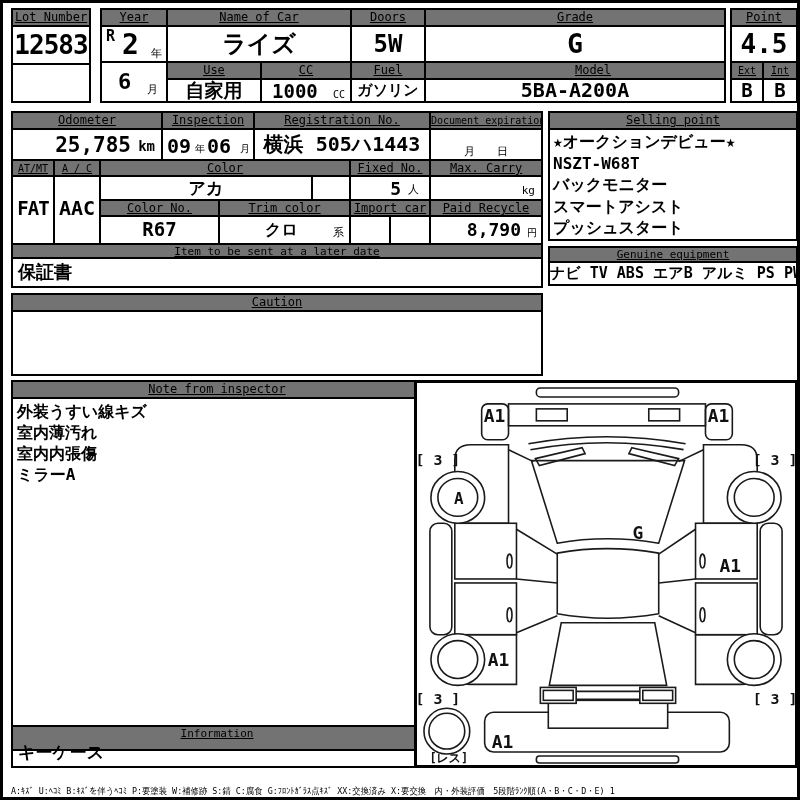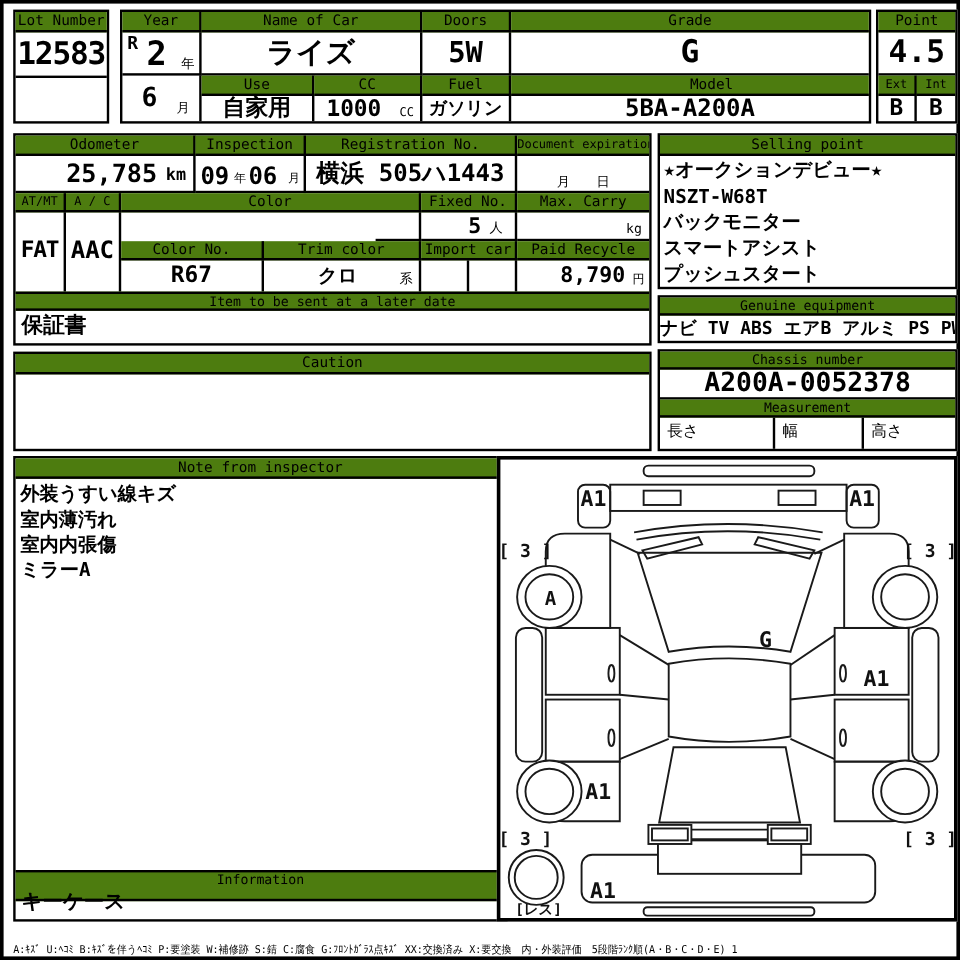--- a/index.html
+++ b/index.html
@@ -1,20 +1,20 @@
 <!DOCTYPE html>
 <html><head>
 <meta charset="utf-8">
 <style>
   html,body{margin:0;padding:0;background:#fff;}
   .sheet{position:relative;width:800px;height:800px;background:#fff;box-sizing:border-box;
          border:3px solid #000;font-family:"DejaVu Sans Mono","Liberation Sans",sans-serif;color:#000;}
   .box{position:absolute;box-sizing:border-box;border:2px solid #000;background:#fff;}
   .c{position:absolute;box-sizing:border-box;overflow:hidden;}
-  .g{background:#4d7c0f;}
+  .g{background:#737373;text-decoration:underline;}
   .br{border-right:2px solid #000;}
   .bb{border-bottom:2px solid #000;}
   .bt{border-top:2px solid #000;}
   .hl{font-size:12px;line-height:15px;text-align:center;white-space:nowrap;}
   .hs{font-size:10px;line-height:14px;text-align:center;white-space:nowrap;}
   .v{font-weight:bold;text-align:center;white-space:nowrap;}
   svg text{font-family:"DejaVu Sans Mono","Liberation Sans",sans-serif;font-weight:bold;fill:#111;}
   .legend{position:absolute;font-size:9px;white-space:nowrap;transform:scaleX(.93);transform-origin:left center;}
 </style>
 </head>
@@ -90,20 +90,21 @@
     </div>
     <div class="c bb br v" style="left:242px;top:17px;width:176px;height:31px;font-size:20px;line-height:29px;">横浜 505ハ1443</div>
     <div class="c bb" style="left:418px;top:17px;width:110px;height:31px;font-size:11px;text-align:center;line-height:44px;">月　　日</div>
 
     <div class="c g bb br hs" style="left:0;top:48px;width:42px;height:16px;line-height:15px;">AT/MT</div>
     <div class="c br v" style="left:0;top:64px;width:42px;height:66px;font-size:19px;line-height:62px;letter-spacing:-1px;">FAT</div>
     <div class="c g bb br hs" style="left:42px;top:48px;width:46px;height:16px;line-height:15px;">A / C</div>
     <div class="c br v" style="left:42px;top:64px;width:46px;height:66px;font-size:20px;line-height:62px;">AAC</div>
 
     <div class="c g bb br hl" style="left:88px;top:48px;width:250px;height:16px;line-height:14px;">Color</div>
+    <div class="c bb br v" style="left:88px;top:64px;width:212px;height:24px;font-size:17px;line-height:22px;">アカ</div>
     <div class="c bb br" style="left:300px;top:64px;width:38px;height:24px;"></div>
     <div class="c g bb br hl" style="left:88px;top:88px;width:119px;height:16px;line-height:14px;">Color No.</div>
     <div class="c g bb br hl" style="left:207px;top:88px;width:131px;height:16px;line-height:14px;">Trim color</div>
     <div class="c br v" style="left:88px;top:104px;width:119px;height:26px;font-size:19px;line-height:24px;">R67</div>
     <div class="c br" style="left:207px;top:104px;width:131px;height:26px;">
       <span style="position:absolute;left:45px;top:3px;font-weight:bold;font-size:16px;">クロ</span>
       <span style="position:absolute;right:5px;bottom:3px;font-size:11px;">系</span>
     </div>
 
     <div class="c g bb br hl" style="left:338px;top:48px;width:80px;height:16px;line-height:14px;">Fixed No.</div>
@@ -143,28 +144,20 @@
       <div>スマートアシスト</div>
       <div>プッシュスタート</div>
     </div>
   </div>
 
   <div class="box" style="left:545px;top:243px;width:250px;height:40px;">
     <div class="c g bb hl" style="left:0;top:0;width:246px;height:15px;line-height:13px;font-size:11px;">Genuine equipment</div>
     <div class="c v" style="left:0;top:15px;width:246px;height:21px;font-size:15px;line-height:20px;">ナビ TV ABS エアB アルミ PS PW</div>
   </div>
 
-  <div class="box" style="left:545px;top:288px;width:250px;height:85px;">
-    <div class="c g bb hl" style="left:0;top:0;width:246px;height:15px;line-height:13px;font-size:11px;">Chassis number</div>
-    <div class="c bb v" style="left:0;top:15px;width:246px;height:25px;font-size:22px;line-height:23px;">A200A-0052378</div>
-    <div class="c g bb hl" style="left:0;top:40px;width:246px;height:15px;line-height:13px;font-size:11px;">Measurement</div>
-    <div class="c br" style="left:0;top:55px;width:96px;height:26px;font-size:13px;line-height:24px;padding-left:6px;">長さ</div>
-    <div class="c br" style="left:96px;top:55px;width:74px;height:26px;font-size:13px;line-height:24px;padding-left:6px;">幅</div>
-    <div class="c" style="left:170px;top:55px;width:76px;height:26px;font-size:13px;line-height:24px;padding-left:6px;">高さ</div>
-  </div>
 
   <div class="box" style="left:8px;top:377px;width:412px;height:388px;">
     <div class="c g bb hl" style="left:0;top:0;width:408px;height:17px;">Note from inspector</div>
     <div class="c" style="left:0;top:17px;width:408px;height:326px;padding:2px 4px;font-weight:bold;font-size:16px;line-height:21px;">
       <div>外装うすい線キズ</div>
       <div>室内薄汚れ</div>
       <div>室内内張傷</div>
       <div>ミラーA</div>
     </div>
     <div class="c g bt bb hl" style="left:0;top:343px;width:408px;height:26px;line-height:13px;font-size:11px;">Information</div>

